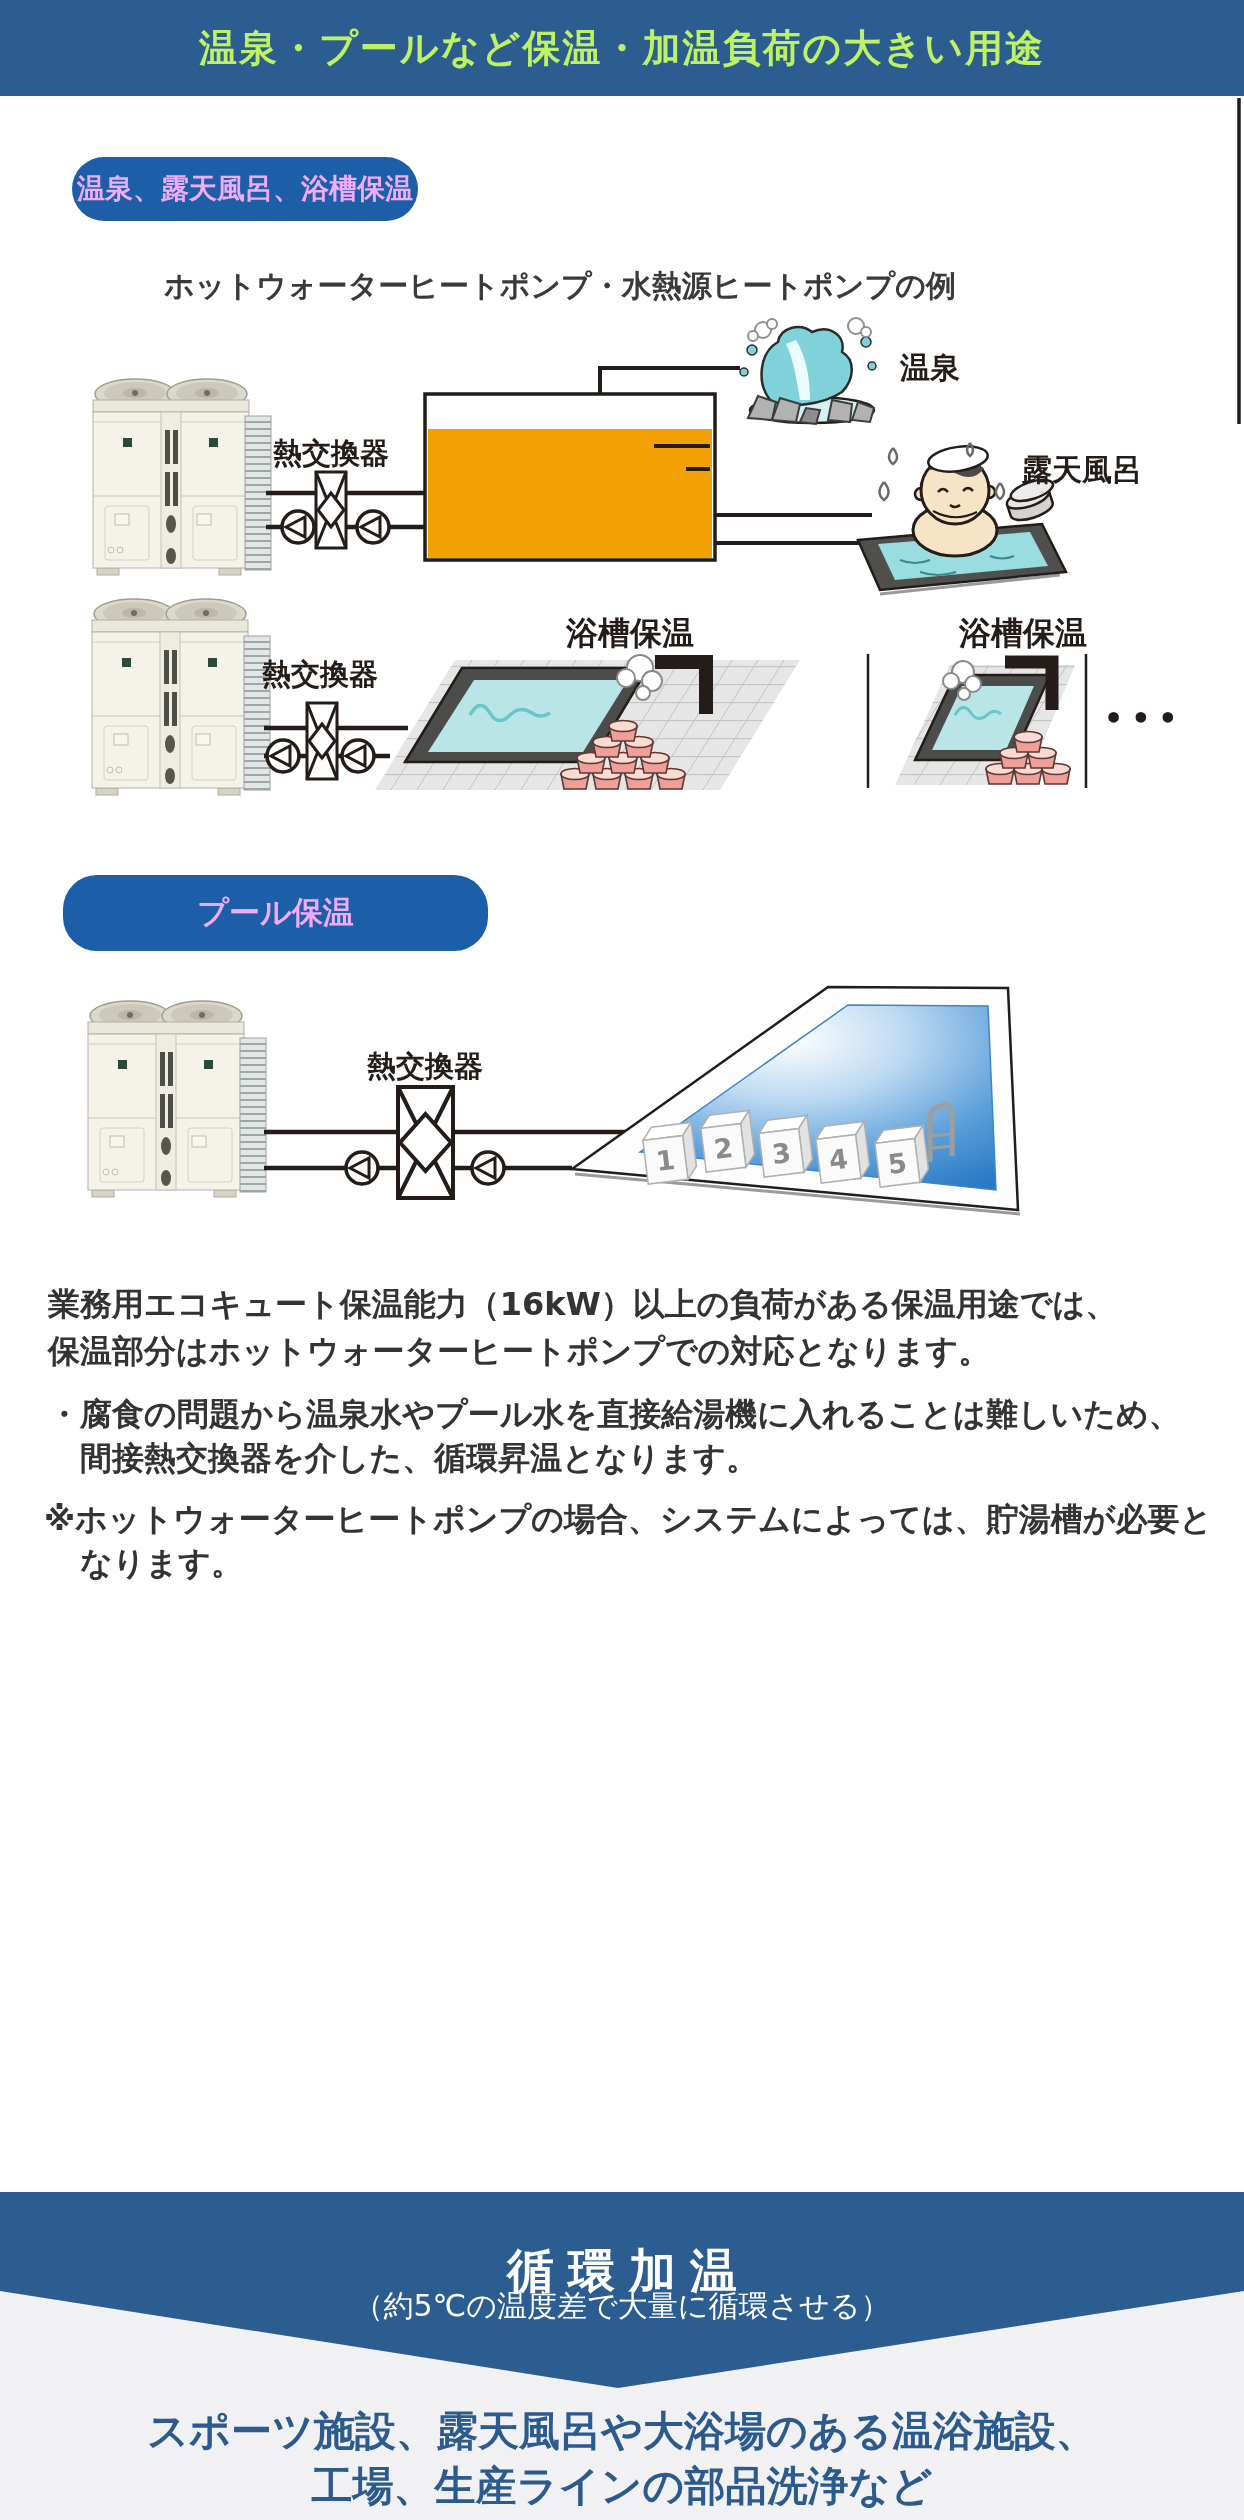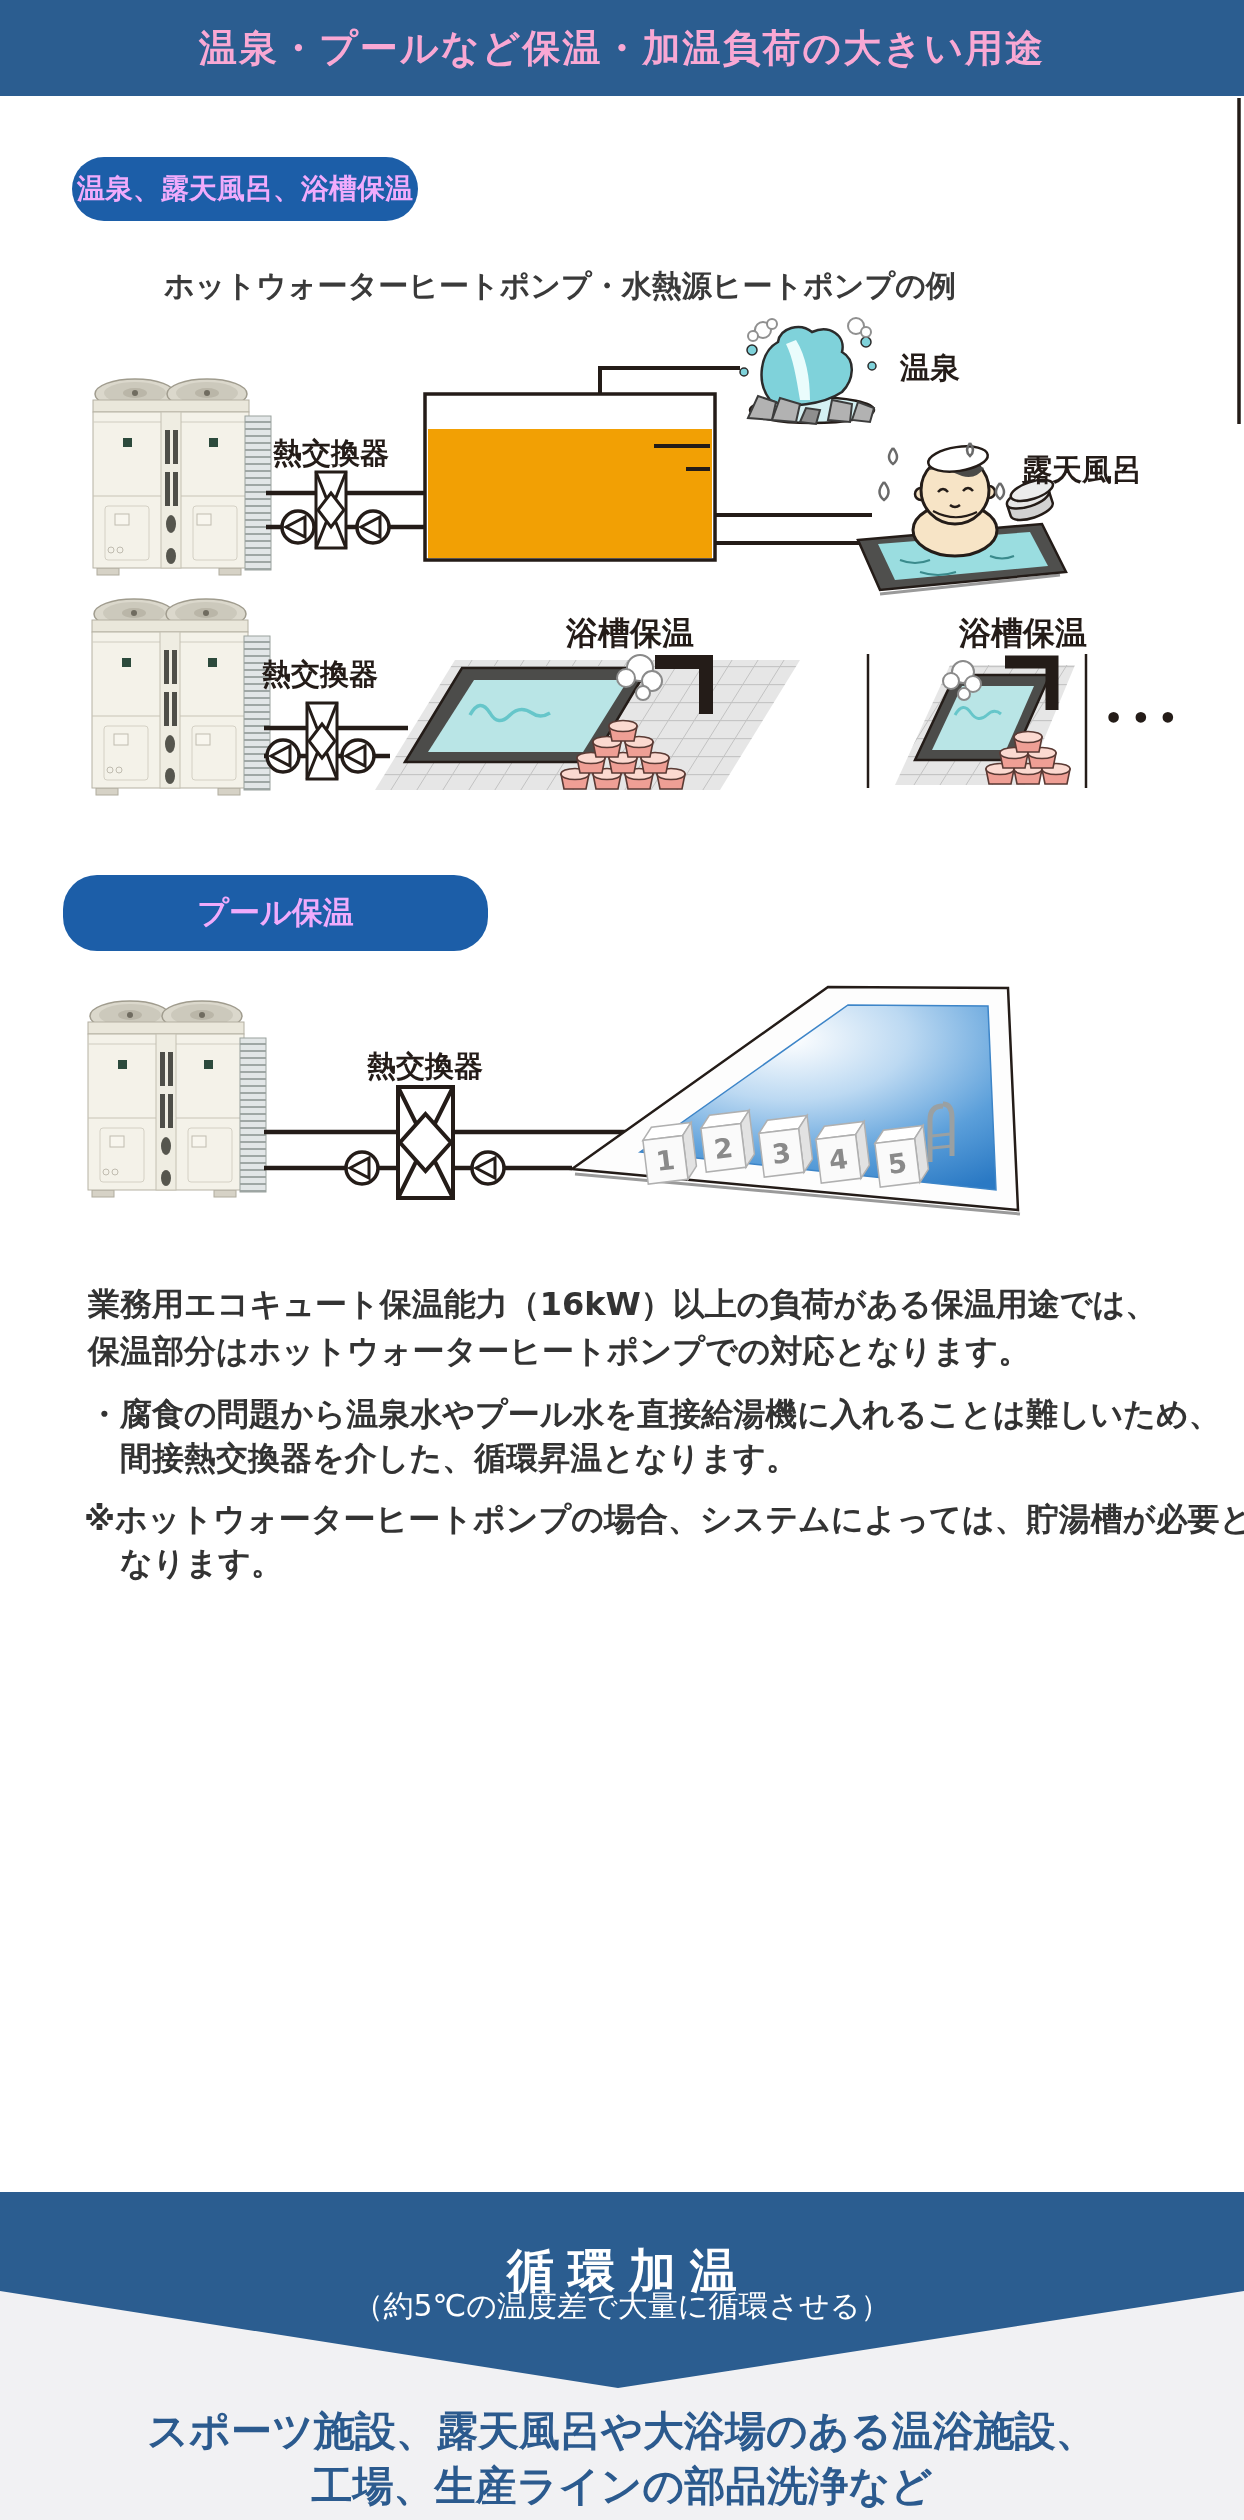--- a/index.html
+++ b/index.html
@@ -2,30 +2,30 @@
 <html><head>
 <meta charset="utf-8">
 <style>
   html,body{margin:0;padding:0;background:#ffffff;}
   #page{position:relative;width:1244px;height:2520px;background:#ffffff;overflow:hidden;
         font-family:"DejaVu Sans",sans-serif;}
   .abs{position:absolute;}
   
   #header-bar{left:0;top:0;width:1244px;height:96px;background:#2b5d90;
       display:flex;align-items:center;justify-content:center;}
-  #header-bar .t{color:#f9a8d4;font-size:38px;font-weight:bold;letter-spacing:2px;}
+  #header-bar .t{color:#bef264;font-size:38px;font-weight:bold;letter-spacing:2px;}
   
   .badge{background:#1c5ea8;border-radius:34px;display:flex;align-items:center;justify-content:center;
          color:#f0abfc;font-weight:bold;}
   #badge-onsen{left:72px;top:157px;width:346px;height:64px;font-size:28px;}
   #badge-pool{left:63px;top:875px;width:425px;height:76px;font-size:31px;}
   
   #caption{left:0;top:266px;width:1120px;text-align:center;font-size:30px;color:#3a3a3a;font-weight:600;}
   
-  .tline{position:absolute;font-size:32px;color:#333333;font-weight:600;white-space:nowrap;margin-left:40px;}
+  .tline{position:absolute;font-size:32px;color:#333333;font-weight:600;white-space:nowrap;}
   
   #footer-gray{left:0;top:2291px;width:1244px;height:229px;background:#f1f1f3;}
   #footer-svg{left:0;top:2192px;}
   #footer-title{left:0;top:2216px;width:1244px;text-align:center;color:#fff;font-size:47px;
         font-weight:bold;letter-spacing:14px;padding-left:14px;box-sizing:border-box;z-index:3;margin-top:24px;}
   #footer-sub{left:0;top:2286px;width:1244px;text-align:center;color:#fff;font-size:30px;
         font-weight:400;z-index:3;}
   #footer-text{left:0;top:2404px;width:1244px;text-align:center;color:#2b5a8e;font-size:41px;
         font-weight:bold;line-height:55px;z-index:3;}
   svg text{font-family:"DejaVu Sans",sans-serif;}

